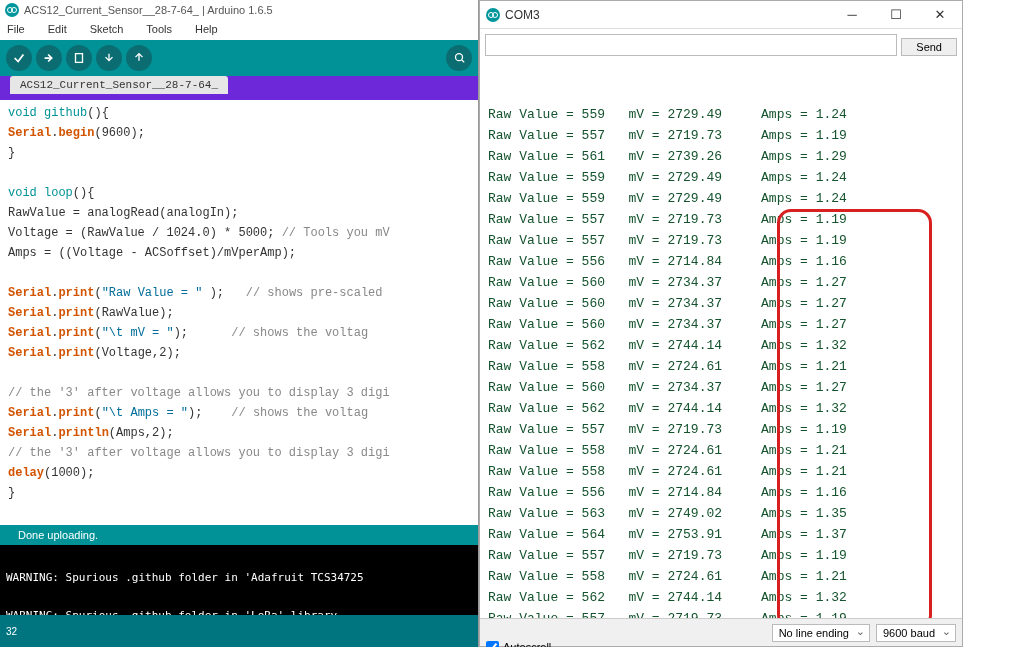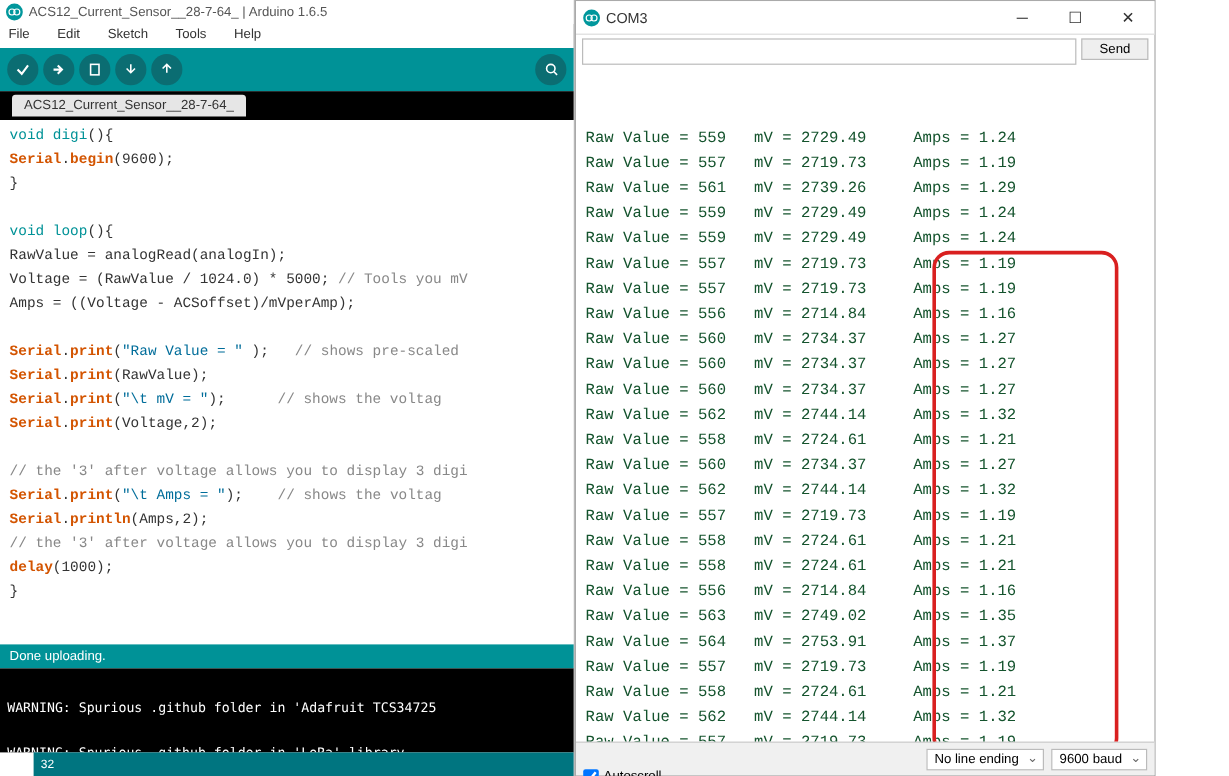--- a/index.html
+++ b/index.html
@@ -90,24 +90,25 @@
       align-items: center;
       justify-content: center;
       color: #fff;
       cursor: pointer;
     }
     .tb-btn svg { width: 14px; height: 14px; fill: #fff; }
     .tb-spacer { flex: 1; }
     
     .tab-bar {
       height: 24px;
-      background: #000000;
-      display: flex;
-      align-items: center;
+      background: #6d28d9;
+      display: flex;
+      align-items: flex-start;
       padding-left: 10px;
+      font-family: Liberation Mono, monospace;
     }
     .tab {
       background: #e6e6e6;
       padding: 3px 10px;
       font-size: 11px;
       color: #333;
       border-radius: 3px 3px 0 0;
       cursor: pointer;
     }
     
@@ -127,42 +128,41 @@
     .kw-str { color: #006d9a; }
     .kw-comment { color: #888; }
     
     .status-bar {
       height: 20px;
       background: #009297;
       color: #fff;
       font-size: 11px;
       display: flex;
       align-items: center;
-      padding: 0 8px;
+      padding: 0 18px;
     }
     .console {
       height: 70px;
       background: #000;
       color: #fff;
       font-family: Consolas, monospace;
       font-size: 11px;
       padding: 4px 6px;
       line-height: 19px;
       white-space: pre;
       overflow: hidden;
     }
     .footer {
-      height: 20px;
+      height: 32px;
       background: #007580;
       color: #fff;
       font-size: 10px;
       display: flex;
       align-items: center;
       padding: 0 6px;
-      margin-left: 28px;
     }
     
     
     .serial-window {
       position: absolute;
       left: 479px;
       top: 0;
       width: 484px;
       height: 647px;
       background: #fff;
@@ -191,21 +191,21 @@
       align-items: center;
       justify-content: center;
       font-size: 13px;
       cursor: pointer;
       color: #333;
     }
     
     .serial-input-row {
       height: 30px;
       display: flex;
-      align-items: flex-start;
+      align-items: flex-end;
       padding: 3px 5px;
       gap: 4px;
     }
     .serial-input {
       flex: 1;
       height: 22px;
       border: 1px solid #bbb;
       padding: 0 4px;
       font-size: 11px;
     }
@@ -313,21 +313,21 @@
     <div class="tb-btn">
         <svg viewBox="0 0 16 16">
           <circle cx="8" cy="7" r="4" stroke="#fff" stroke-width="1.5" fill="none"></circle>
           <line x1="11" y1="10" x2="14" y2="13" stroke="#fff" stroke-width="1.5"></line>
         </svg>
       </div>
   </div>
   <div class="tab-bar">
     <div class="tab">ACS12_Current_Sensor__28-7-64_</div>
   </div>
-  <div class="code-area"><span class="kw-type">void</span><span> </span><span class="kw-type">digi</span><span>(){</span>
+  <div class="code-area"><span class="kw-type">void</span><span> </span><span class="kw-type">github</span><span>(){</span>
 <span class="kw-orange">Serial</span><span>.</span><span class="kw-orange">begin</span><span>(9600);</span>
 <span>}</span>
 
 <span class="kw-type">void</span><span> </span><span class="kw-type">loop</span><span>(){</span>
 <span>RawValue = analogRead(analogIn);</span>
 <span>Voltage = (RawValue / 1024.0) * 5000; </span><span class="kw-comment">// Tools you mV</span>
 <span>Amps = ((Voltage - ACSoffset)/mVperAmp);</span>
 
 <span class="kw-orange">Serial</span><span>.</span><span class="kw-orange">print</span><span>(</span><span class="kw-str">"Raw Value = "</span><span> );   </span><span class="kw-comment">// shows pre-scaled</span>
 <span class="kw-orange">Serial</span><span>.</span><span class="kw-orange">print</span><span>(RawValue);</span>

